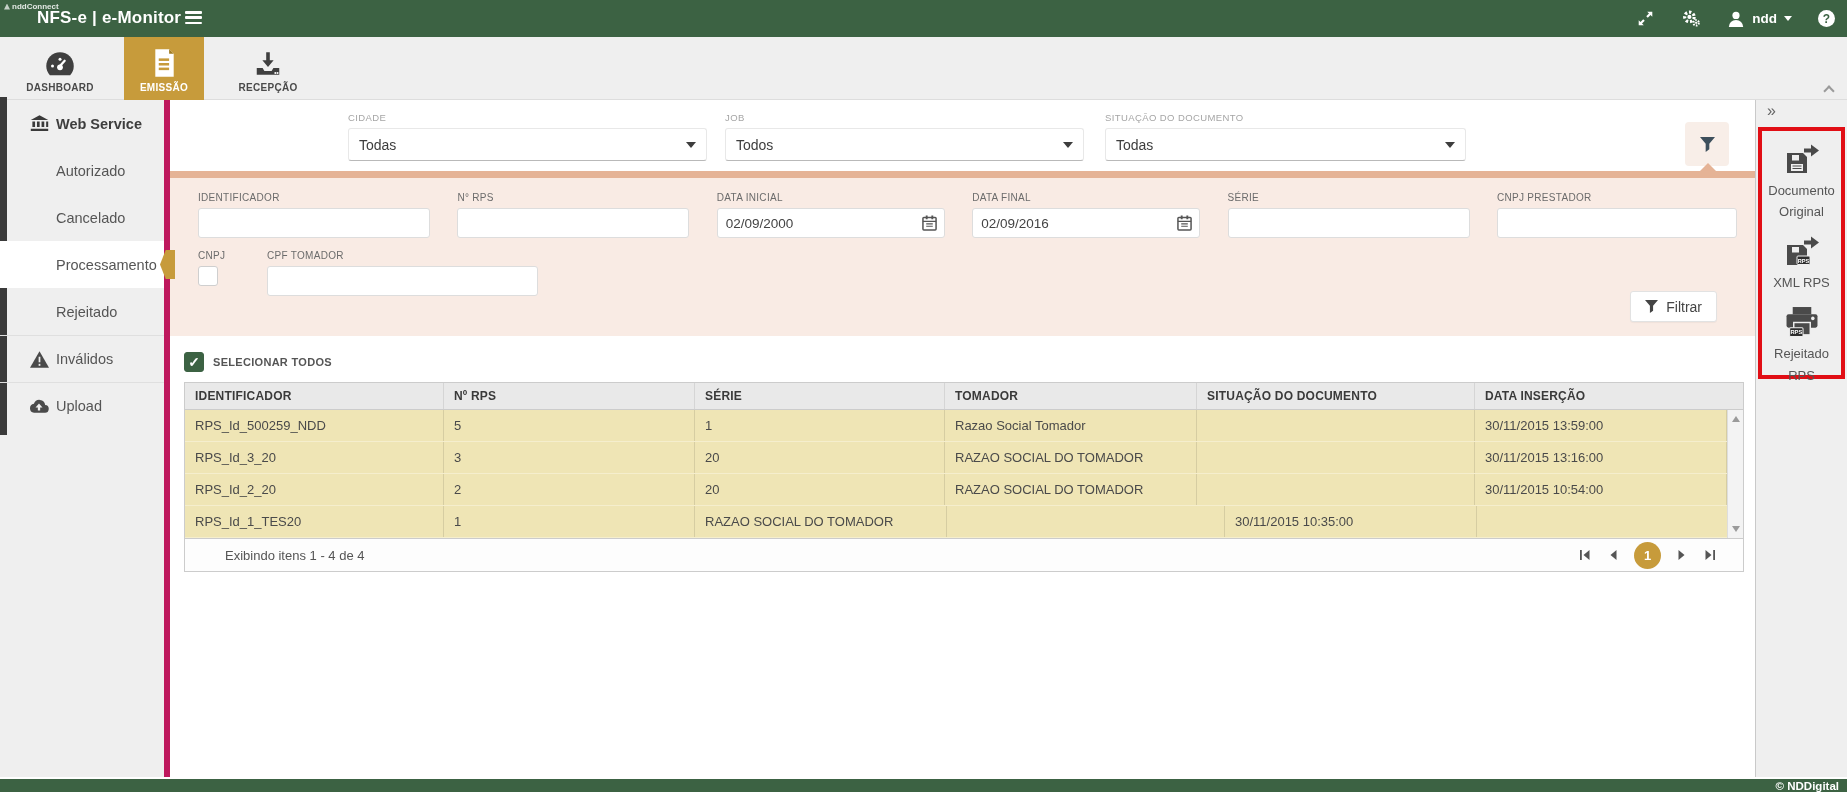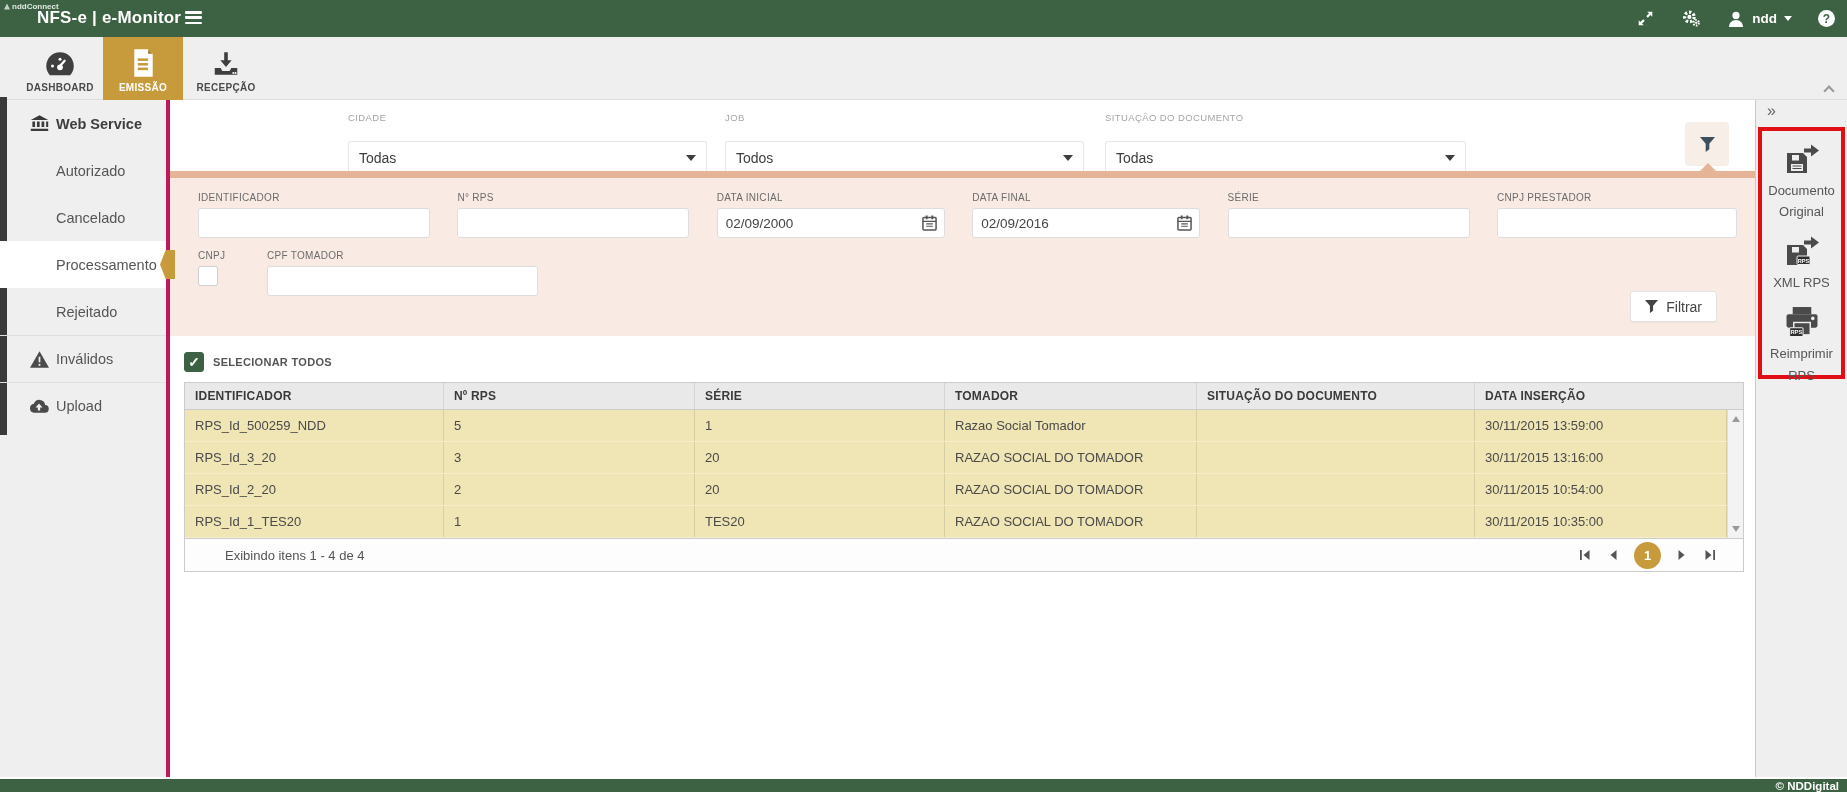--- a/index.html
+++ b/index.html
@@ -20,51 +20,51 @@
   .tb-ic { width:20px; height:20px; display:flex; align-items:center; justify-content:center; cursor:pointer; }
   .userbox { display:flex; align-items:center; gap:7px; cursor:pointer; }
   .username { font-size:13.5px; font-weight:bold; }
   .caret-down-w { width:0; height:0; border-left:4px solid transparent; border-right:4px solid transparent; border-top:5px solid #fff; }
   .help-circle { width:17px; height:17px; border-radius:50%; background:#fff; color:#3C6243;
     font-size:12px; font-weight:bold; display:flex; align-items:center; justify-content:center; cursor:pointer; }
 
   
   .ribbon { position:absolute; left:0; top:37px; width:1847px; height:63px; background:#EFEFEF;
     border-bottom:1px solid #DDD; }
-  .ribbon-tabs { position:absolute; left:20px; top:0; height:63px; display:flex; gap:3px; }
+  .ribbon-tabs { position:absolute; left:20px; top:0; height:63px; display:flex; gap:24px; }
   .rtab { width:80px; height:63px; display:flex; flex-direction:column; align-items:center;
     justify-content:flex-end; padding-bottom:7px; cursor:pointer; }
   .rtab .ric { height:32px; display:flex; align-items:center; justify-content:center; margin-bottom:3px; }
   .rtab .rlabel { font-size:10px; font-weight:bold; color:#4a4a4a; letter-spacing:.3px; }
   .rtab.active { background:#C79B3B; }
   .rtab.active .rlabel { color:#fff; }
   .ribbon-collapse { position:absolute; right:12px; bottom:6px; width:12px; height:8px; cursor:pointer; }
   .chev-up { width:8px; height:8px; border-left:2px solid #9a9a9a; border-top:2px solid #9a9a9a;
     transform:rotate(45deg); margin:2px auto; }
 
   
   .sidebar { position:absolute; left:0; top:100px; width:170px; bottom:15px; background:#EFEFEF;
-    border-right:4px solid #be185d; }
+    border-right:6px solid #be185d; }
   .side-strip { position:absolute; left:0; top:-3px; width:7px; height:338px; background:#3A3A3A; }
   .side-item { position:relative; height:47px; display:flex; align-items:center; cursor:pointer;
     color:#555; font-size:14.5px; }
   .side-item .sic { position:absolute; left:28px; width:22px; display:flex; justify-content:center; }
   .side-item .slabel { position:absolute; left:56px; white-space:nowrap; }
   .side-item.head .slabel { font-weight:bold; color:#3d3d3d; }
   .side-item.selected { background:#fff; }
   .sel-arrow { position:absolute; left:160px; top:9px; width:15px; height:29px; background:#C79B3B;
     clip-path:polygon(100% 0,100% 100%,38% 100%,0 50%,38% 0); z-index:5; }
   .side-group-divider { border-top:1px solid #DFDFDF; }
 
   
   .content { position:absolute; left:170px; top:100px; width:1585px; bottom:15px; background:#fff; }
 
   .selects-row { position:relative; height:71px; }
   .u-select { position:absolute; top:12px; cursor:pointer; }
-  .u-label { font-size:9.5px; color:#A5A5A5; letter-spacing:.4px; margin-bottom:18px; }
+  .u-label { font-size:9.5px; color:#A5A5A5; letter-spacing:.4px; margin-bottom:5px; }
   .u-box { position:relative; height:33px; border:1px solid #E8E8E8; border-bottom:1px solid #B9B9B9;
     border-radius:3px; background:#fff; display:flex; align-items:center; padding:0 10px; }
   .u-value { font-size:14px; color:#3d3d3d; }
   .u-caret { position:absolute; right:10px; width:0; height:0; border-left:5px solid transparent;
     border-right:5px solid transparent; border-top:6px solid #3d3d3d; }
   .funnel-btn { position:absolute; left:1515px; top:22px; width:44px; height:44px; background:#F8EEE8;
     border-radius:4px; display:flex; align-items:center; justify-content:center; cursor:pointer; }
 
   .filter-panel { position:relative; width:1585px; height:165px; background:#F9EBE4;
     border-top:7px solid #E5B396; }
@@ -391,21 +391,20 @@
           <div class="g-cell c0">RPS_Id_2_20</div>
           <div class="g-cell c1">2</div>
           <div class="g-cell c2">20</div>
           <div class="g-cell c3">RAZAO SOCIAL DO TOMADOR</div>
           <div class="g-cell c4"></div>
           <div class="g-cell c5">30/11/2015 10:54:00</div>
         </div>
         <div class="g-row">
           <div class="g-cell c0">RPS_Id_1_TES20</div>
           <div class="g-cell c1">1</div>
-          <div class="g-cell c2">TES20</div>
           <div class="g-cell c3">RAZAO SOCIAL DO TOMADOR</div>
           <div class="g-cell c4"></div>
           <div class="g-cell c5">30/11/2015 10:35:00</div>
         </div>
         <div class="v-scroll">
           <div class="v-arrow v-up"></div>
           <div class="v-arrow v-down"></div>
         </div>
       </div>
       <div class="g-footer">
@@ -464,21 +463,21 @@
       </div>
       <div class="rp-item">
         <svg width="36" height="33" viewBox="0 0 34 32">
           <rect x="8" y="1" width="18" height="7" fill="#4a4a4a"></rect>
           <rect x="2" y="8" width="30" height="13" rx="2" fill="#4a4a4a"></rect>
           <circle cx="27.5" cy="12" r="1.7" fill="#efefef"></circle>
           <rect x="9" y="16" width="16" height="12" fill="#4a4a4a" stroke="#efefef" stroke-width="1.4"></rect>
           <rect x="5" y="21" width="13" height="8.5" rx="1" fill="#2e2e2e" stroke="#efefef" stroke-width="1"></rect>
           <text x="11.5" y="27.6" text-anchor="middle" font-size="5.6" font-weight="bold" fill="#fff">RPS</text>
         </svg>
-        <span class="rp-label">Reimprimir RPS</span>
+        <span class="rp-label">Rejeitado RPS</span>
       </div>
     </div>
   </aside>
 
   <footer class="footer">
     <span>© NDDigital</span>
   </footer>
 
 </div>
 

